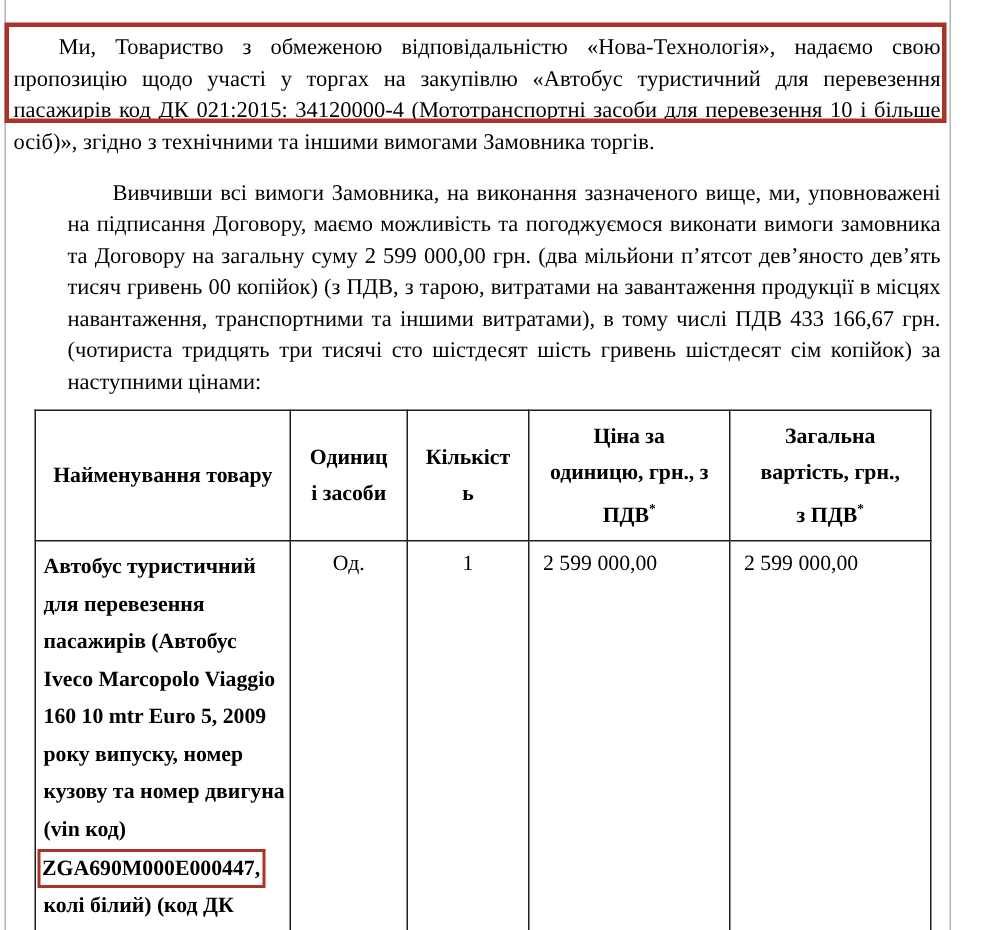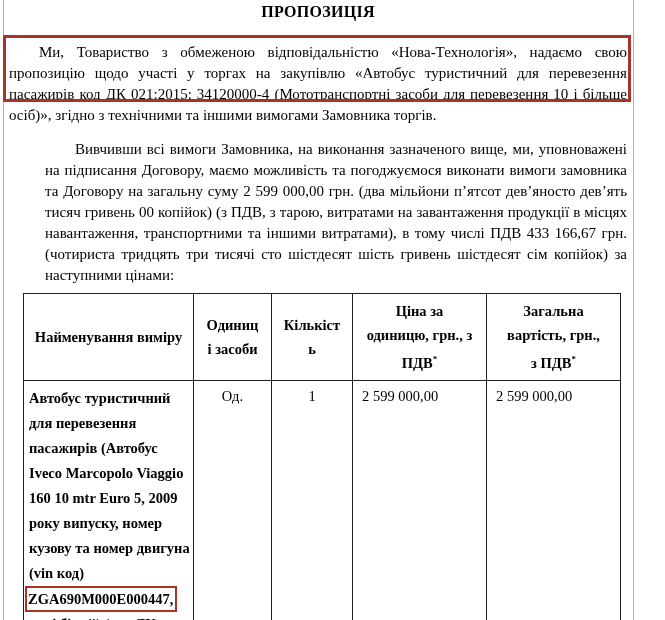--- a/index.html
+++ b/index.html
@@ -46,40 +46,39 @@
   }
 </style>
 </head>
 <body>
 
 <div class="page">
   <div class="edge edge-left"></div>
   <div class="edge edge-right"></div>
 
   <div class="content">
-    <h1 class="doc-title">ПРОПОЗИЦІЯ</h1>
 
     <p class="para p1">
       <span class="hl-box"></span>
       <span>Ми, Товариство з обмеженою відповідальністю «Нова-Технологія», надаємо свою пропозицію щодо участі у торгах на закупівлю «Автобус туристичний для перевезення пасажирів код ДК 021:2015: 34120000-4 (Мототранспортні засоби для перевезення 10 і більше осіб)», згідно з технічними та іншими вимогами Замовника торгів.</span>
     </p>
 
     <p class="para p2">Вивчивши всі вимоги Замовника, на виконання зазначеного вище, ми, уповноважені на підписання Договору, маємо можливість та погоджуємося виконати вимоги замовника та Договору на загальну суму 2 599 000,00 грн. (два мільйони п’ятсот дев’яносто дев’ять тисяч гривень 00 копійок) (з ПДВ, з тарою, витратами на завантаження продукції в місцях навантаження, транспортними та іншими витратами), в тому числі ПДВ 433 166,67 грн. (чотириста тридцять три тисячі сто шістдесят шість гривень шістдесят сім копійок) за наступними цінами:</p>
 
     <table class="pricing">
       <colgroup>
         <col style="width:170px">
         <col style="width:78px">
         <col style="width:81px">
         <col style="width:134px">
         <col style="width:134px">
       </colgroup>
       <thead>
         <tr>
-          <th><span class="th-label">Найменування виміру</span></th>
+          <th><span class="th-label">Найменування товару</span></th>
           <th><span class="th-label">Одиниц
 і засоби</span></th>
           <th><span class="th-label">Кількіст
 ь</span></th>
           <th><span class="th-label">Ціна за
 одиницю, грн., з
 ПДВ</span><sup class="star">*</sup></th>
           <th><span class="th-label">Загальна
 вартість, грн.,
 з ПДВ</span><sup class="star">*</sup></th>

